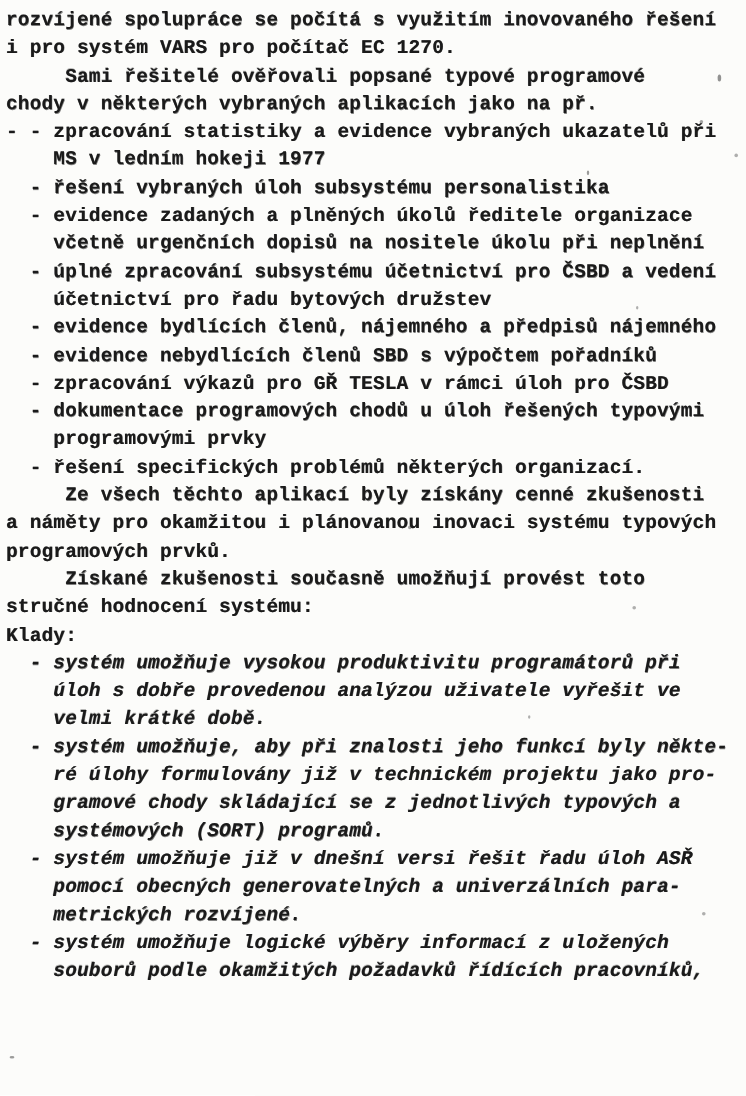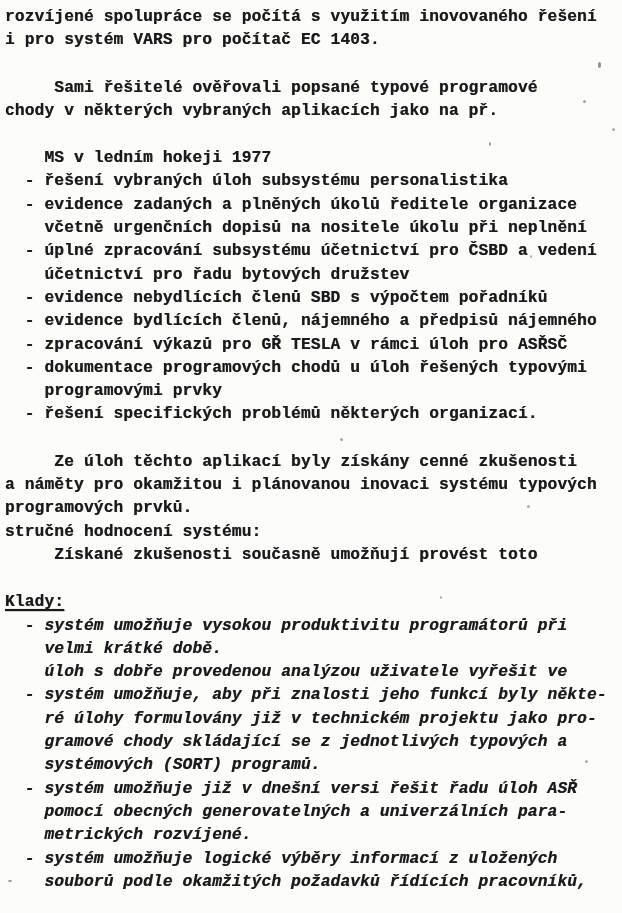--- a/index.html
+++ b/index.html
@@ -16,37 +16,36 @@
     position: relative;
     width: 622px;
     height: 913px;
     box-sizing: border-box;
     padding: 6px 0 11px 5px;
     background: var(--paper, #fcfcfa);
     color: var(--ink, #1a1a1a);
     font-family: "Liberation Mono", "DejaVu Sans Mono", monospace;
   }
   .block + .block {
-    margin-top: 24px;
+    margin-top: 0;
   }
   .block.tight {
     margin-top: 0;
     font-style: italic;
   }
   .line {
     white-space: pre;
     font-size: 16.2px;
     line-height: 23.3px;
     font-weight: 700;
     letter-spacing: 0.15px;
     text-shadow: 0.35px 0.35px 0.45px rgba(25,25,25,0.55),
                  -0.2px -0.2px 0.25px rgba(25,25,25,0.3);
   }
   .heading-text {
-    text-decoration: underline;
     text-decoration-thickness: 1.8px;
     text-underline-offset: 3px;
   }
   .speck {
     position: absolute;
     background: #3a3a3a;
     border-radius: 50%;
     pointer-events: none;
   }
   .s1 { left: 598px; top: 62px;  width: 3px; height: 6px; opacity: .55; }
@@ -60,59 +59,60 @@
   .s9 { left: 440px; top: 596px; width: 2px; height: 3px; opacity: .4; }
   .s10{ left: 585px; top: 760px; width: 3px; height: 3px; opacity: .4; }
 </style>
 </head>
 <body>
 
 <div class="page">
 
   <section class="block">
     <div class="line">rozvíjené spolupráce se počítá s využitím inovovaného řešení</div>
-    <div class="line">i pro systém VARS pro počítač EC 1403.</div>
+    <div class="line">i pro systém VARS pro počítač EC 1270.</div>
   </section>
 
   <section class="block">
     <div class="line">     Sami řešitelé ověřovali popsané typové programové</div>
     <div class="line">chody v některých vybraných aplikacích jako na př.</div>
   </section>
 
   <section class="block">
+    <div class="line">- - zpracování statistiky a evidence vybraných ukazatelů při</div>
     <div class="line">    MS v ledním hokeji 1977</div>
     <div class="line">  - řešení vybraných úloh subsystému personalistika</div>
     <div class="line">  - evidence zadaných a plněných úkolů ředitele organizace</div>
     <div class="line">    včetně urgenčních dopisů na nositele úkolu při neplnění</div>
     <div class="line">  - úplné zpracování subsystému účetnictví pro ČSBD a vedení</div>
     <div class="line">    účetnictví pro řadu bytových družstev</div>
+    <div class="line">  - evidence bydlících členů, nájemného a předpisů nájemného</div>
     <div class="line">  - evidence nebydlících členů SBD s výpočtem pořadníků</div>
-    <div class="line">  - evidence bydlících členů, nájemného a předpisů nájemného</div>
-    <div class="line">  - zpracování výkazů pro GŘ TESLA v rámci úloh pro ASŘSČ</div>
+    <div class="line">  - zpracování výkazů pro GŘ TESLA v rámci úloh pro ČSBD</div>
     <div class="line">  - dokumentace programových chodů u úloh řešených typovými</div>
     <div class="line">    programovými prvky</div>
     <div class="line">  - řešení specifických problémů některých organizací.</div>
   </section>
 
   <section class="block">
-    <div class="line">     Ze úloh těchto aplikací byly získány cenné zkušenosti</div>
+    <div class="line">     Ze všech těchto aplikací byly získány cenné zkušenosti</div>
     <div class="line">a náměty pro okamžitou i plánovanou inovaci systému typových</div>
     <div class="line">programových prvků.</div>
+    <div class="line">     Získané zkušenosti současně umožňují provést toto</div>
     <div class="line">stručné hodnocení systému:</div>
-    <div class="line">     Získané zkušenosti současně umožňují provést toto</div>
   </section>
 
   <section class="block">
     <div class="line"><span class="heading-text">Klady:</span></div>
   </section>
 
   <section class="block tight">
     <div class="line">  - systém umožňuje vysokou produktivitu programátorů při</div>
+    <div class="line">    úloh s dobře provedenou analýzou uživatele vyřešit ve</div>
     <div class="line">    velmi krátké době.</div>
-    <div class="line">    úloh s dobře provedenou analýzou uživatele vyřešit ve</div>
     <div class="line">  - systém umožňuje, aby při znalosti jeho funkcí byly někte-</div>
     <div class="line">    ré úlohy formulovány již v technickém projektu jako pro-</div>
     <div class="line">    gramové chody skládající se z jednotlivých typových a</div>
     <div class="line">    systémových (SORT) programů.</div>
     <div class="line">  - systém umožňuje již v dnešní versi řešit řadu úloh ASŘ</div>
     <div class="line">    pomocí obecných generovatelných a univerzálních para-</div>
     <div class="line">    metrických rozvíjené.</div>
     <div class="line">  - systém umožňuje logické výběry informací z uložených</div>
     <div class="line">    souborů podle okamžitých požadavků řídících pracovníků,</div>
   </section>

